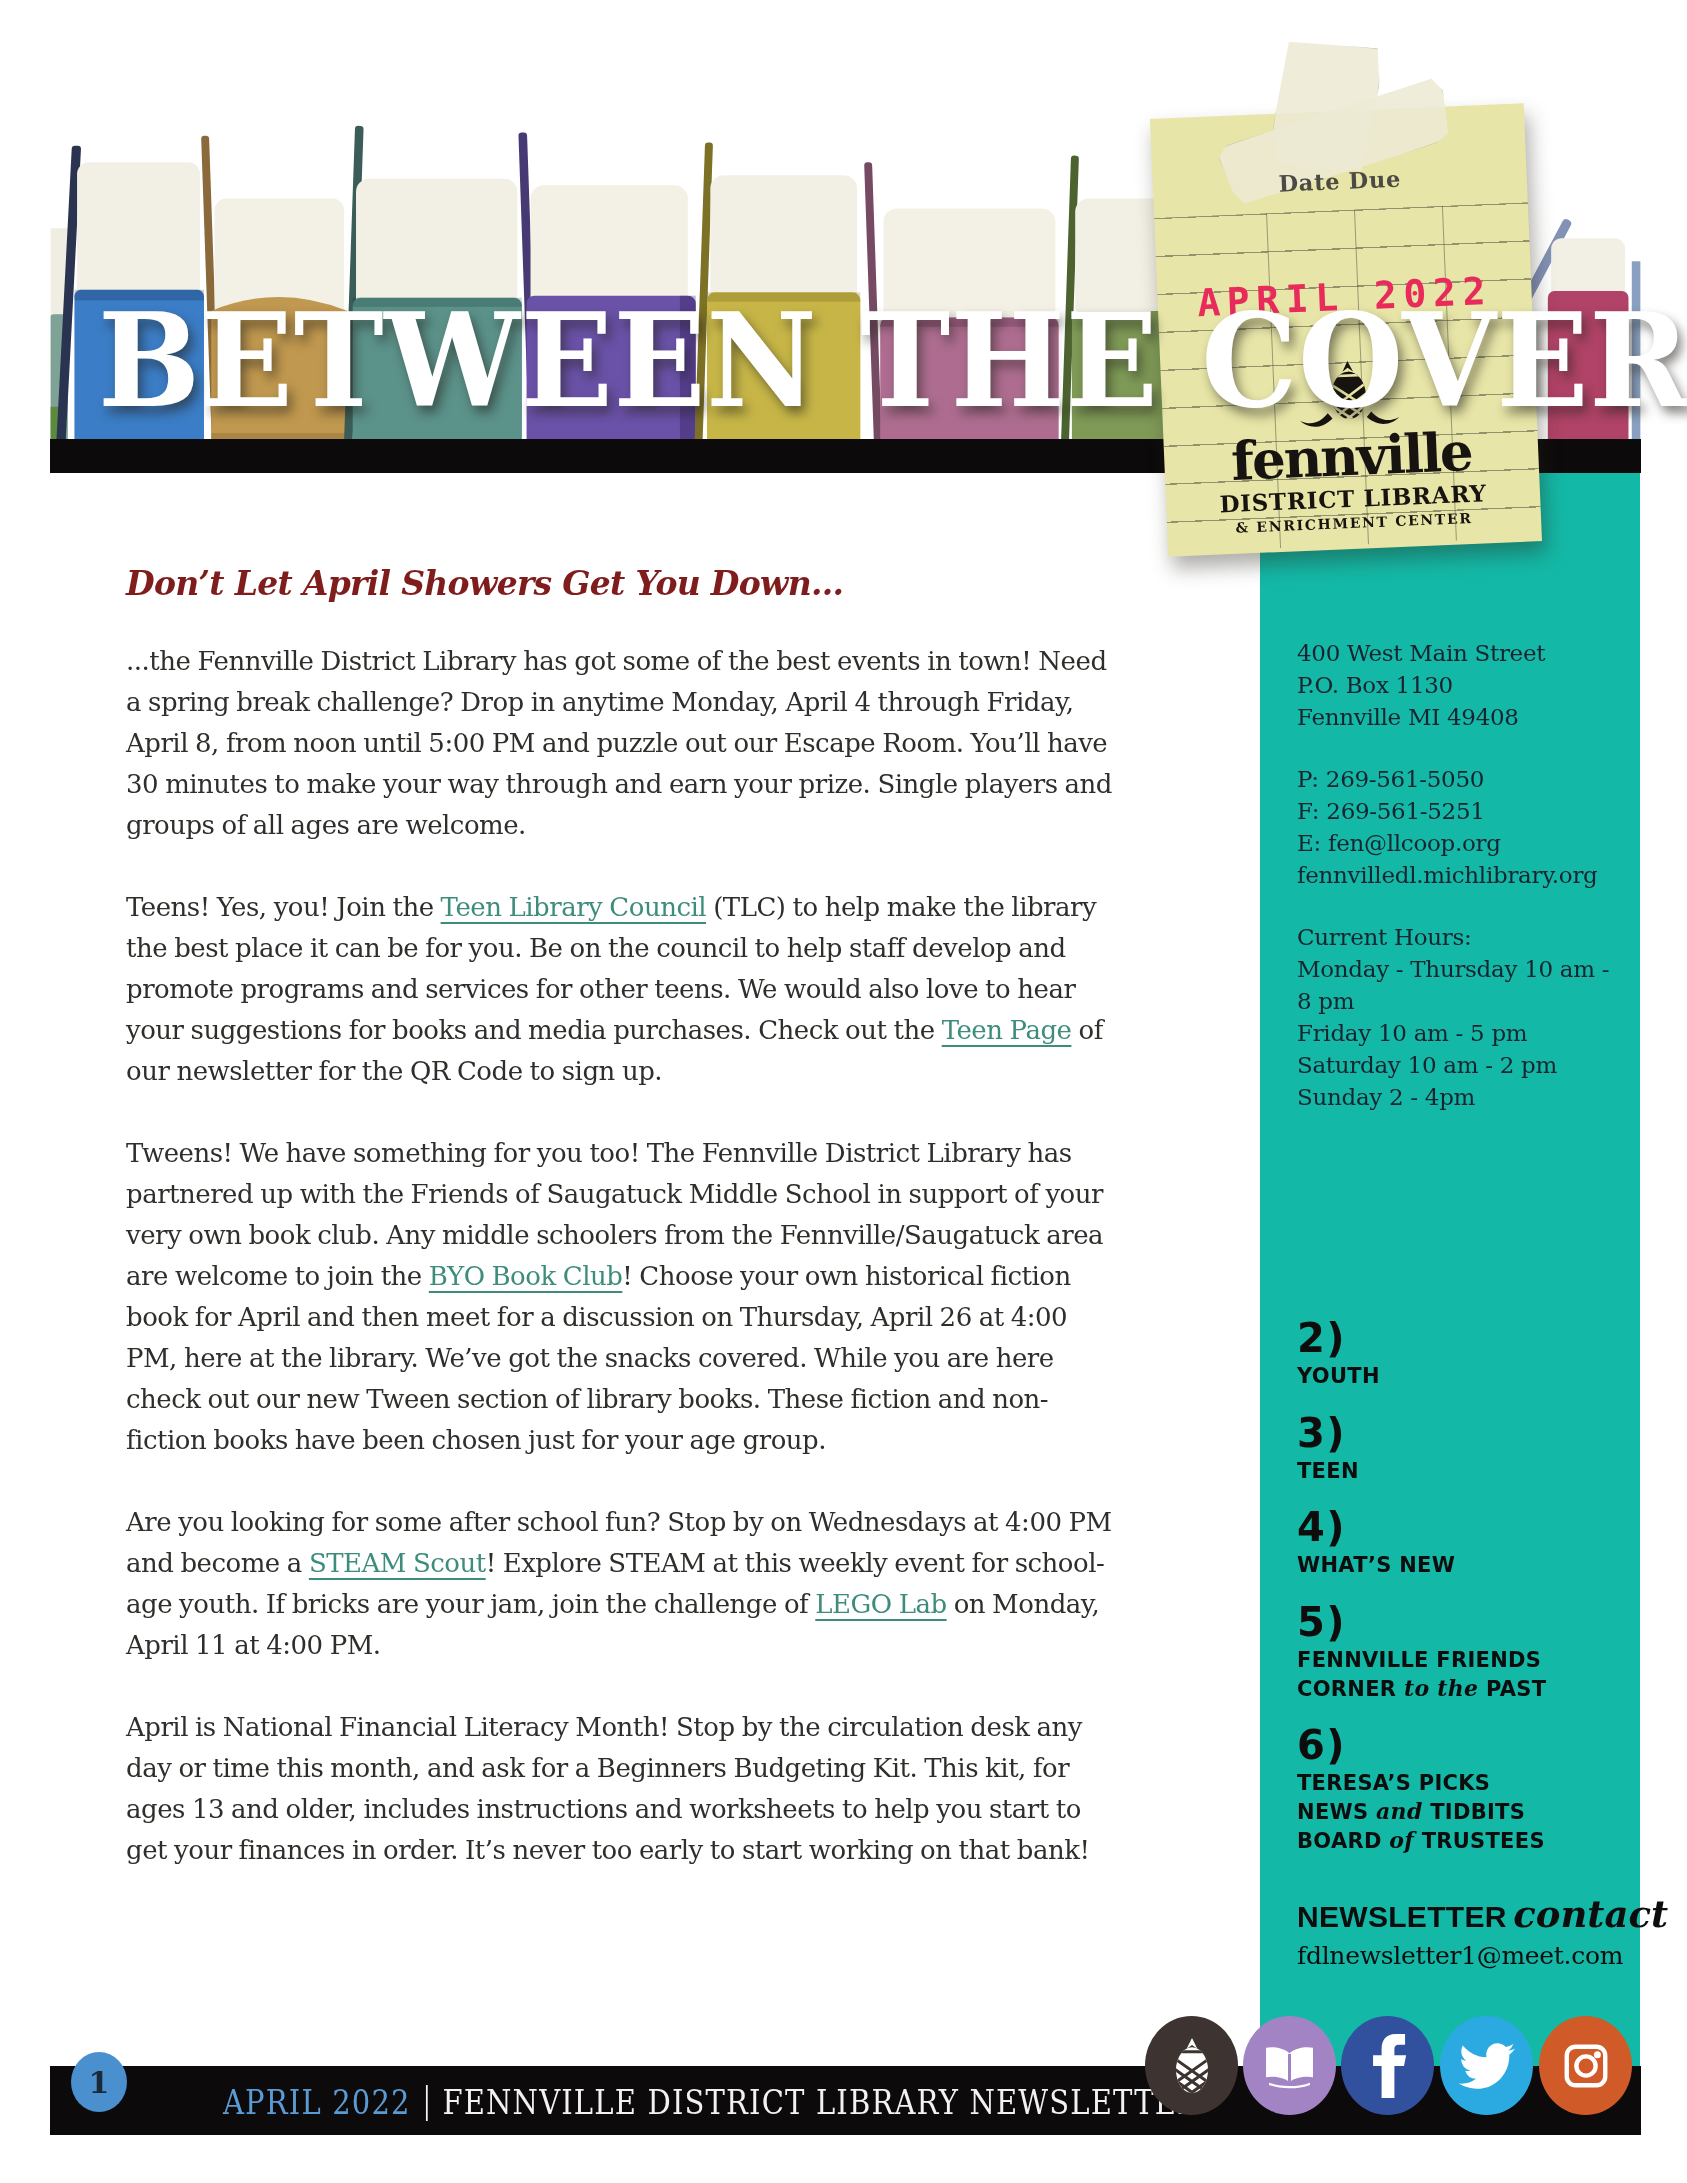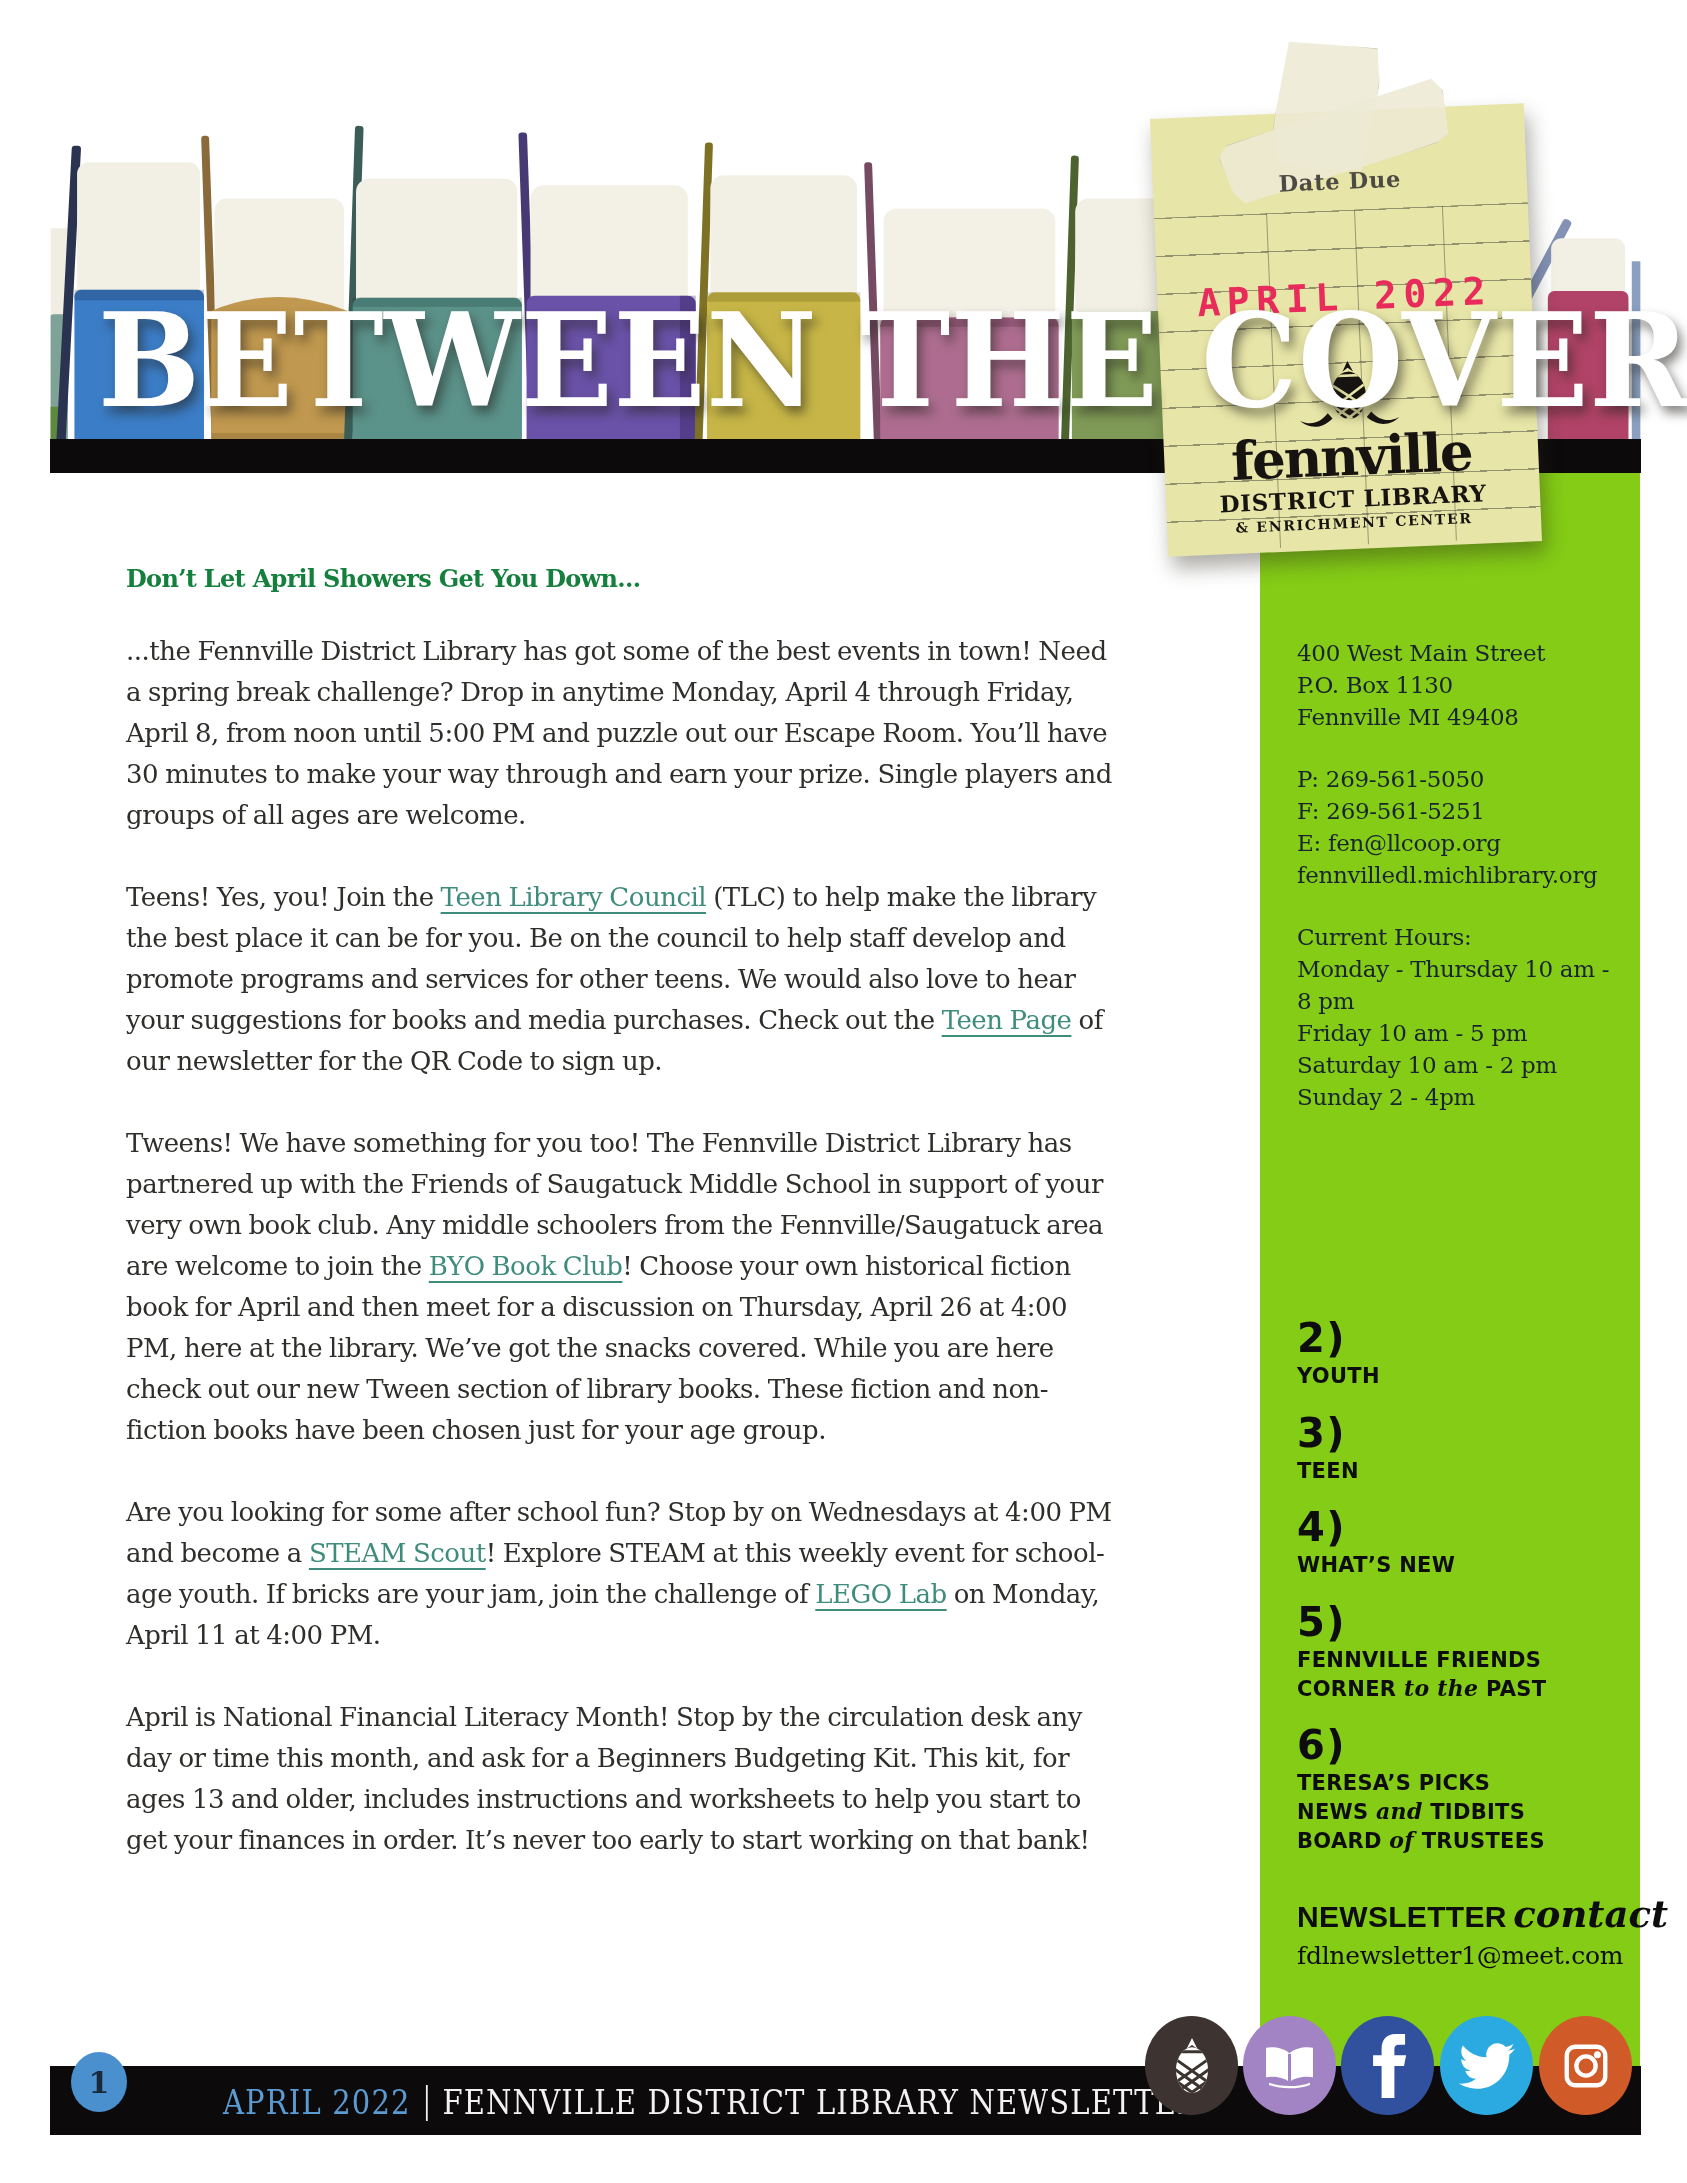--- a/index.html
+++ b/index.html
@@ -33,43 +33,43 @@
   .stamp{position:absolute;top:164px;left:0;width:100%;text-align:center;
       font-family:"DejaVu Sans Mono",monospace;font-weight:bold;font-size:38px;
       letter-spacing:6.6px;color:#e92b5c;}
   .card-logo{position:absolute;top:246px;left:0;width:100%;text-align:center;color:#171310;}
   .card-logo svg{display:block;margin:0 auto;}
   .logo-name{font-weight:bold;font-size:53px;line-height:.85;letter-spacing:-2px;margin-top:-9.3px;}
   .logo-line2{font-weight:bold;font-size:23px;letter-spacing:0.7px;margin-top:6.6px;}
   .logo-line3{font-weight:bold;font-size:14px;letter-spacing:1.7px;margin-top:2.6px;}
 
   
-  .sidebar{position:absolute;left:1260px;top:473px;width:380px;height:1594px;background:#84cc16;
+  .sidebar{position:absolute;left:1260px;top:473px;width:380px;height:1594px;background:#14b8a6;
       z-index:2;box-sizing:border-box;padding:164px 18.5px 0 37px;color:#18242f;}
   .side-block{font-size:23px;line-height:32px;letter-spacing:-0.3px;}
   .side-block + .side-block{margin-top:30px;}
   .side-line{display:block;}
   #toc{margin-top:205px;color:#0d0d0d;}
   .toc-entry{margin-bottom:22.5px;}
   .toc-num{font-family:"DejaVu Sans",sans-serif;font-weight:800;font-size:40px;line-height:1;
       margin-bottom:4px;letter-spacing:1.3px;}
   .toc-line{font-family:"DejaVu Sans",sans-serif;font-weight:bold;font-size:21px;line-height:28px;
       letter-spacing:0.3px;}
   .toc-script{font-family:"DejaVu Serif",serif;font-style:italic;font-weight:bold;font-size:22px;margin-top:8px;}
   .newsletter-contact{margin-top:37px;color:#0d0d0d;}
   .nc-head{white-space:nowrap;}
   .nc-main{font-family:Liberation Sans, sans-serif;font-weight:800;font-size:30px;letter-spacing:0.3px;}
   .nc-script{font-family:"DejaVu Serif",serif;font-style:italic;font-weight:bold;font-size:37px;
       margin-left:6.6px;}
   .nc-email{font-size:25px;margin-top:5.3px;letter-spacing:-0.3px;}
 
   
   .content{position:absolute;left:126px;top:564px;width:992px;z-index:2;color:#2f2e2b;}
-  .article-heading{margin:0 0 38px 0;font-weight:bold;font-size:24px;
-      letter-spacing:-0.7px;color:#15803d;font-weight:600;}
+  .article-heading{margin:0 0 38px 0;font-style:italic;font-weight:bold;font-size:33px;
+      letter-spacing:-0.7px;color:#7f1d1d;font-weight:600;}
   #paras p{margin:0 0 41px 0;font-size:26px;line-height:41px;letter-spacing:-0.5px;word-spacing:-0.7px;}
   .green-link{color:#3e8c7c;text-decoration:underline;text-decoration-thickness:2px;
       text-underline-offset:6px;}
 
   
   .footer-bar{position:absolute;left:50px;top:2066px;width:1591px;height:69px;background:#0d0a0b;z-index:2;}
   .footer-text{position:absolute;left:50px;top:2083px;width:1323px;z-index:3;
       display:flex;justify-content:center;align-items:center;gap:17px;
       transform:scaleX(.88);transform-origin:center;white-space:nowrap;}
   .f-month{color:#5b9bd3;font-size:33px;letter-spacing:1.3px;}

